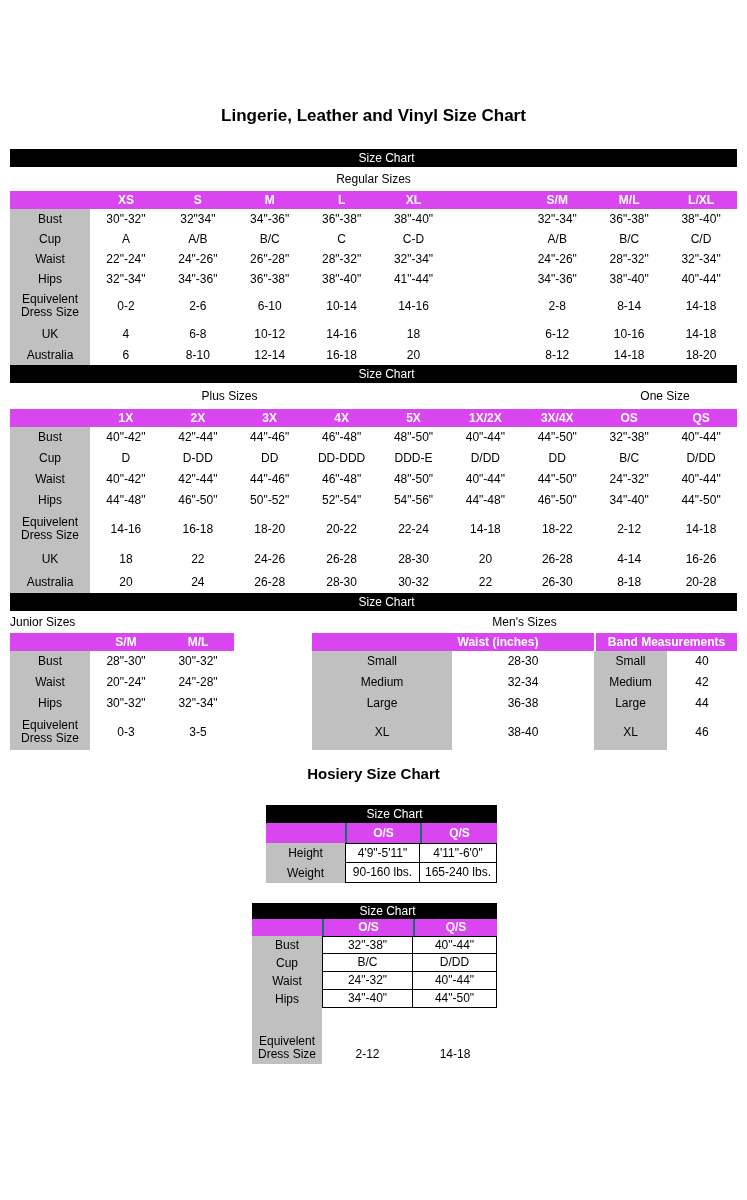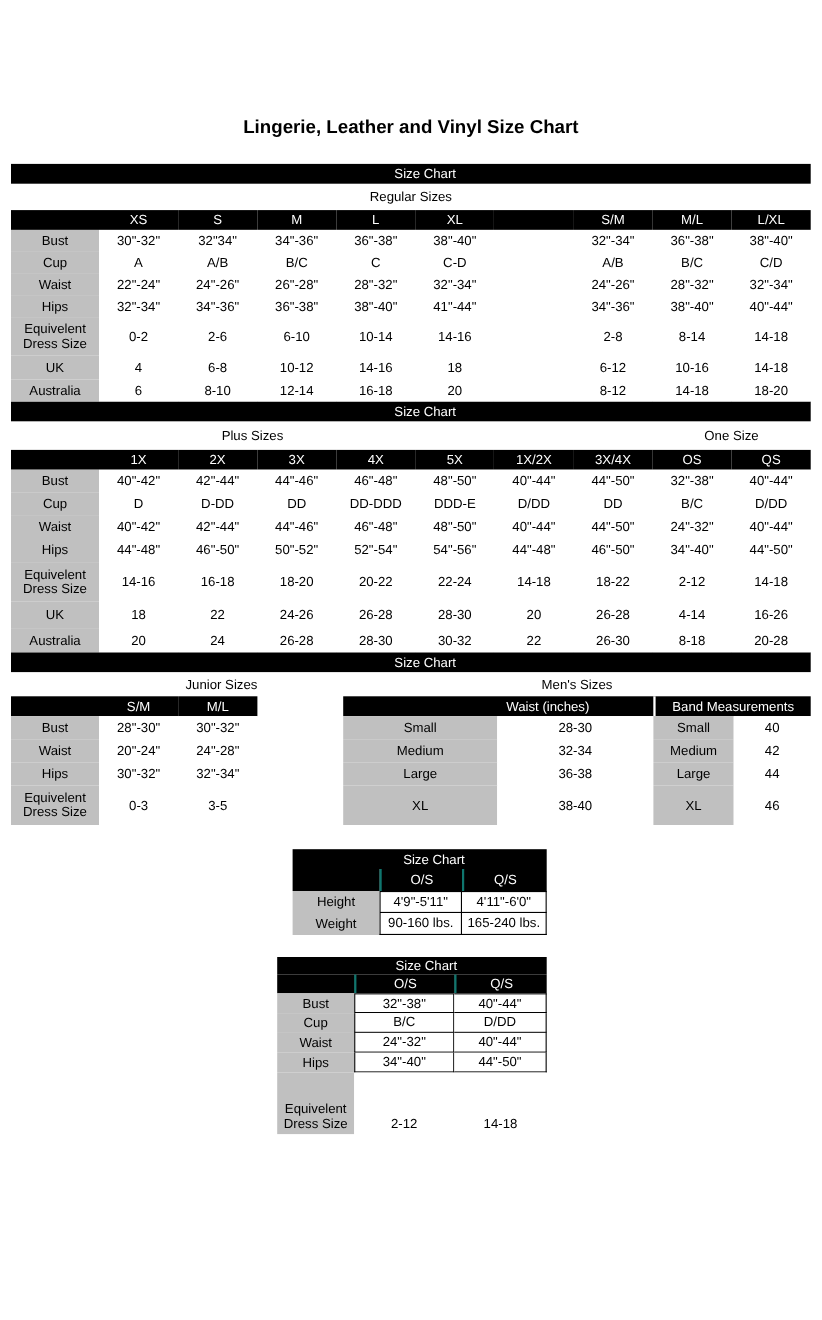--- a/index.html
+++ b/index.html
@@ -31,21 +31,21 @@
   }
   .center-label {
     height: 24px; font-size: 12px;
     display: flex; align-items: center; justify-content: center;
   }
   .split-labels { display: flex; align-items: center; font-size: 12px; }
   .split-labels.plus-row { height: 26px; }
   .split-labels.bottom-row-labels { height: 22px; }
   .seg-plus   { width: 439px; text-align: center; }
   .seg-one    { width: 144px; margin-left: auto; text-align: center; }
-  .seg-junior { width: 224px; text-align: right; }
+  .seg-junior { width: 224px; text-align: left; }
   .seg-mens   { width: 425px; margin-left: 78px; text-align: center; }
 
   .grid { display: grid; }
   #regular-grid {
     grid-template-columns: 80px repeat(9, 1fr);
     grid-template-rows: 18px 20px 20px 20px 20px 34px 22px 20px;
   }
   #plus-grid {
     grid-template-columns: 80px repeat(9, 1fr);
     grid-template-rows: 18px 21px 21px 21px 21px 36px 24px 22px;
@@ -59,21 +59,21 @@
   #mens-grid {
     width: 425px; margin-left: 78px;
     grid-template-columns: 140px 142px 73px 70px;
     grid-template-rows: 18px 21px 21px 21px 36px;
   }
 
   .hc, .lc, .vc {
     display: flex; align-items: center; justify-content: center;
     font-size: 12px; line-height: 13px; text-align: center;
   }
-  .hc { background: #000000; color: #fff; }
+  .hc { background: #d946ef; color: #fff; font-weight: bold; }
   .lc { background: #c0c0c0; color: #000000; }
   .vc { background: #fff; color: #000; }
 
   .mh-waist { grid-column: 1 / span 2; padding-left: 90px; }
   .mh-band  { grid-column: 3 / span 2; border-left: 2px solid #fff; }
 
   .small-chart .black-bar { height: 18px; }
   .hosiery { margin-left: 266px; margin-top: 22px; width: 231px; }
   #hosiery-grid {
     grid-template-columns: 79px 75px 77px;
@@ -311,20 +311,21 @@
           <div class="lc">Large</div>
           <div class="vc">44</div>
           <div class="lc">XL</div>
           <div class="vc">38-40</div>
           <div class="lc">XL</div>
           <div class="vc">46</div>
         </div>
     </div>
   </div>
 
+  <h2 class="sub-title hosiery-title">Hosiery Size Chart</h2>
   <div class="small-chart hosiery">
     <div class="black-bar">Size Chart</div>
     <div class="grid" id="hosiery-grid">
         <div class="hc"></div>
         <div class="hc divl">O/S</div>
         <div class="hc divl">Q/S</div>
         <div class="lc">Height</div>
         <div class="vc bc">4'9"-5'11"</div>
         <div class="vc bc nl">4'11"-6'0"</div>
         <div class="lc">Weight</div>

